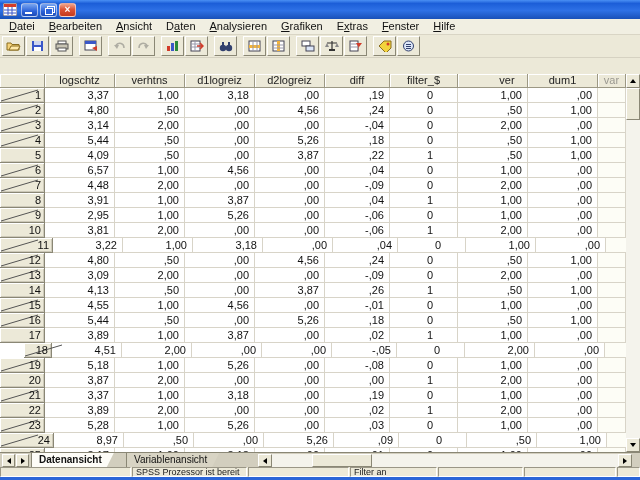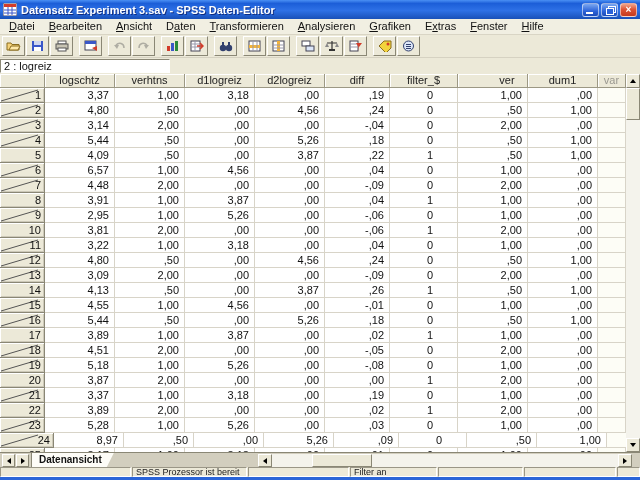--- a/index.html
+++ b/index.html
@@ -107,40 +107,38 @@
 </style>
 </head>
 <body>
 
 <div class="titlebar">
   <svg class="app-icon" viewBox="0 0 14 13">
     <rect x="0" y="0" width="14" height="13" fill="#fff" stroke="#446" stroke-width="1"></rect>
     <rect x="1" y="1" width="12" height="3" fill="#d23b2a"></rect>
     <path d="M1 7 H13 M1 10 H13 M5 4 V12 M9 4 V12" stroke="#3a57c8" stroke-width="1" fill="none"></path>
   </svg>
-  <span class="title-text">Datensatz Experiment 3.sav - SPSS Daten-Editor</span>
   <div class="winbtns">
     <div class="wbtn">
         <span class="glyph-min"></span>
       </div>
     <div class="wbtn">
         <span class="glyph-restore"></span>
       </div>
     <div class="wbtn close">
         <span class="glyph-x">×</span>
       </div>
   </div>
 </div>
 
 <div class="menubar" id="menubar">
     <span class="menu-item"><u>D</u><span>a</span><span>t</span><span>e</span><span>i</span></span>
     <span class="menu-item"><u>B</u><span>e</span><span>a</span><span>r</span><span>b</span><span>e</span><span>i</span><span>t</span><span>e</span><span>n</span></span>
     <span class="menu-item"><u>A</u><span>n</span><span>s</span><span>i</span><span>c</span><span>h</span><span>t</span></span>
     <span class="menu-item"><span>D</span><u>a</u><span>t</span><span>e</span><span>n</span></span>
-    <span class="menu-item"><u>T</u><span>r</span><span>a</span><span>n</span><span>s</span><span>f</span><span>o</span><span>r</span><span>m</span><span>i</span><span>e</span><span>r</span><span>e</span><span>n</span></span>
     <span class="menu-item"><u>A</u><span>n</span><span>a</span><span>l</span><span>y</span><span>s</span><span>i</span><span>e</span><span>r</span><span>e</span><span>n</span></span>
     <span class="menu-item"><u>G</u><span>r</span><span>a</span><span>f</span><span>i</span><span>k</span><span>e</span><span>n</span></span>
     <span class="menu-item"><span>E</span><u>x</u><span>t</span><span>r</span><span>a</span><span>s</span></span>
     <span class="menu-item"><u>F</u><span>e</span><span>n</span><span>s</span><span>t</span><span>e</span><span>r</span></span>
     <span class="menu-item"><u>H</u><span>i</span><span>l</span><span>f</span><span>e</span></span>
   </div>
 
 <div class="toolbar">
   <div class="tb">
     <svg width="15" height="12">
@@ -246,21 +244,20 @@
   </div>
   <div class="tb">
     <svg width="13" height="12">
         <circle cx="6.5" cy="6" r="5" fill="#dce6f8" stroke="#31406e"></circle>
         <path d="M4 4.5 H9 M4 6.5 H9 M4 8.5 H9" stroke="#31406e"></path>
       </svg>
   </div>
 </div>
 
 <div class="cellref">
-  <div class="refbox refcell">2 : logreiz</div>
 </div>
 
 <div class="grid">
   <div class="ghead" id="grid-header">
       <div class="hcell" style="width: 45px;"></div>
       <div class="hcell" style="width: 70px;">logschtz</div>
       <div class="hcell" style="width: 70px;">verhtns</div>
       <div class="hcell" style="width: 70px;">d1logreiz</div>
       <div class="hcell" style="width: 70px;">d2logreiz</div>
       <div class="hcell" style="width: 65px;">diff</div>
@@ -425,21 +422,21 @@
         <div class="dcell" style="width: 70px;">2,00</div>
         <div class="dcell" style="width: 70px;">,00</div>
         <div class="dcell" style="width: 70px;">,00</div>
         <div class="dcell" style="width: 65px;">-,06</div>
         <div class="dcell fcol" style="width: 68px;">1</div>
         <div class="dcell" style="width: 70px;">2,00</div>
         <div class="dcell" style="width: 70px;">,00</div>
         <div class="dcell varcol" style="width: 28px;"></div>
       </div>
       <div class="grow">
-        <div class="rhcell" style="width: 45px;">
+        <div class="rhcell" style="width: 53px;">
           <svg class="slash" width="43" height="14">
             <line x1="1" y1="13" x2="38" y2="2" stroke="#555" stroke-width="1"></line>
           </svg>
           <span class="rnum">11</span>
         </div>
         <div class="dcell" style="width: 70px;">3,22</div>
         <div class="dcell" style="width: 70px;">1,00</div>
         <div class="dcell" style="width: 70px;">3,18</div>
         <div class="dcell" style="width: 70px;">,00</div>
         <div class="dcell" style="width: 65px;">,04</div>
@@ -538,21 +535,21 @@
         <div class="dcell" style="width: 70px;">1,00</div>
         <div class="dcell" style="width: 70px;">3,87</div>
         <div class="dcell" style="width: 70px;">,00</div>
         <div class="dcell" style="width: 65px;">,02</div>
         <div class="dcell fcol" style="width: 68px;">1</div>
         <div class="dcell" style="width: 70px;">1,00</div>
         <div class="dcell" style="width: 70px;">,00</div>
         <div class="dcell varcol" style="width: 28px;"></div>
       </div>
       <div class="grow">
-        <div class="rhcell" style="width: 45px;">
+        <div class="rhcell" style="width: 28px; margin-left: 24px;">
           <svg class="slash" width="43" height="14">
             <line x1="1" y1="13" x2="38" y2="2" stroke="#555" stroke-width="1"></line>
           </svg>
           <span class="rnum">18</span>
         </div>
         <div class="dcell" style="width: 70px;">4,51</div>
         <div class="dcell" style="width: 70px;">2,00</div>
         <div class="dcell" style="width: 70px;">,00</div>
         <div class="dcell" style="width: 70px;">,00</div>
         <div class="dcell" style="width: 65px;">-,05</div>
@@ -685,20 +682,21 @@
 </div>
 
 <div class="tabbar">
   <div class="tabscroll" style="left:2px;">
       <span class="arr-left"></span>
     </div>
   <div class="tabscroll" style="left:16px;">
       <span class="arr-right"></span>
     </div>
   <div class="tab active" style="left:31px;">Datenansicht</div>
+  <div class="tab inactive" style="left:126px;">Variablenansicht</div>
   <div class="hscroll-track">
     <div class="hbtn" style="left:0;">
         <span class="arr-left"></span>
       </div>
     <div class="hthumb"></div>
     <div class="hbtn" style="right:0;">
         <span class="arr-right"></span>
       </div>
   </div>
 </div>

